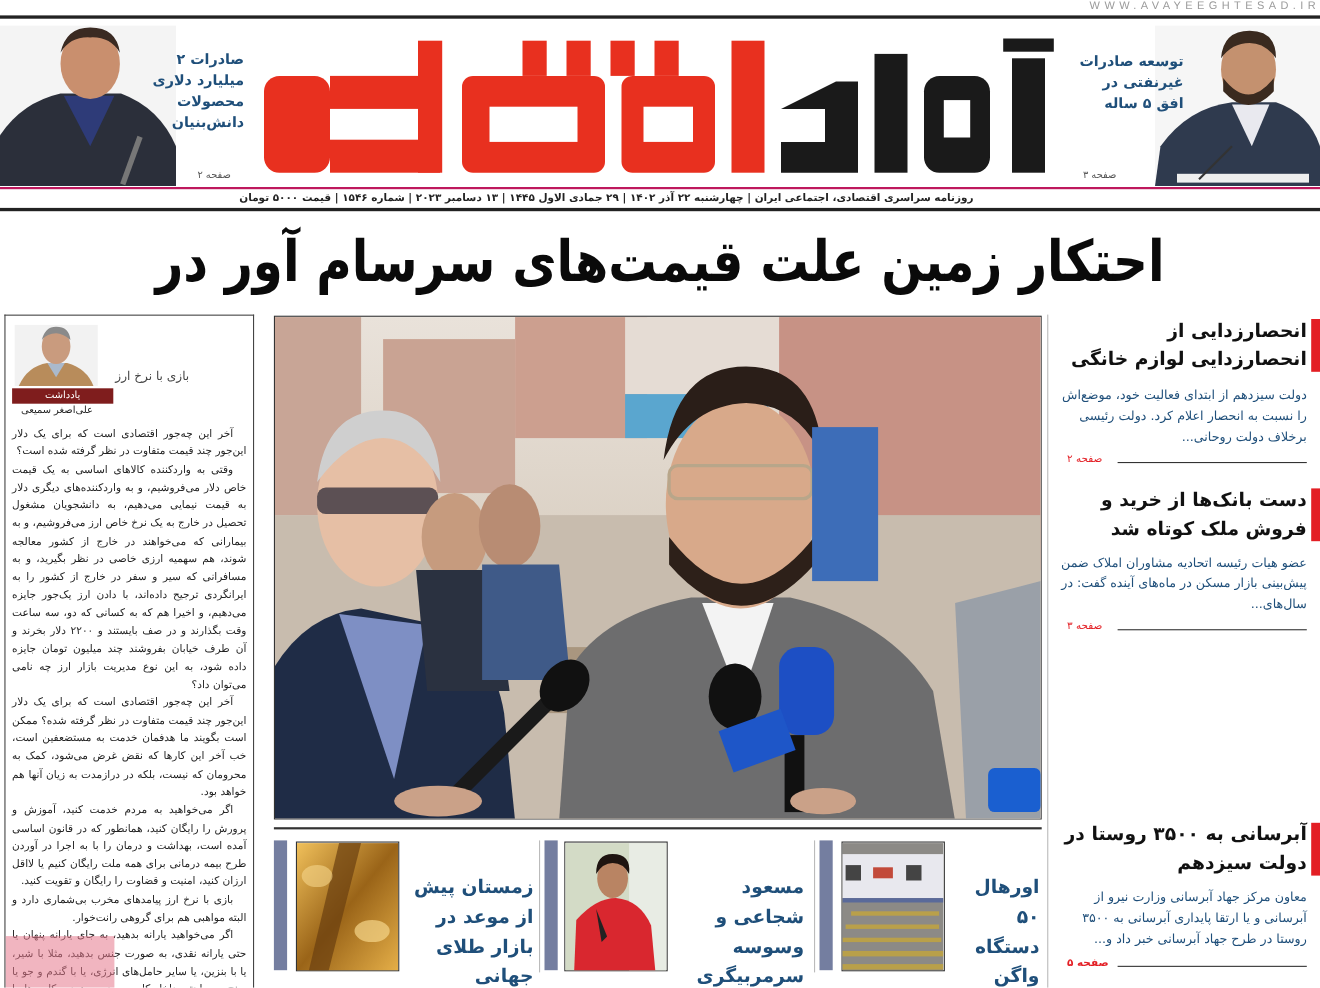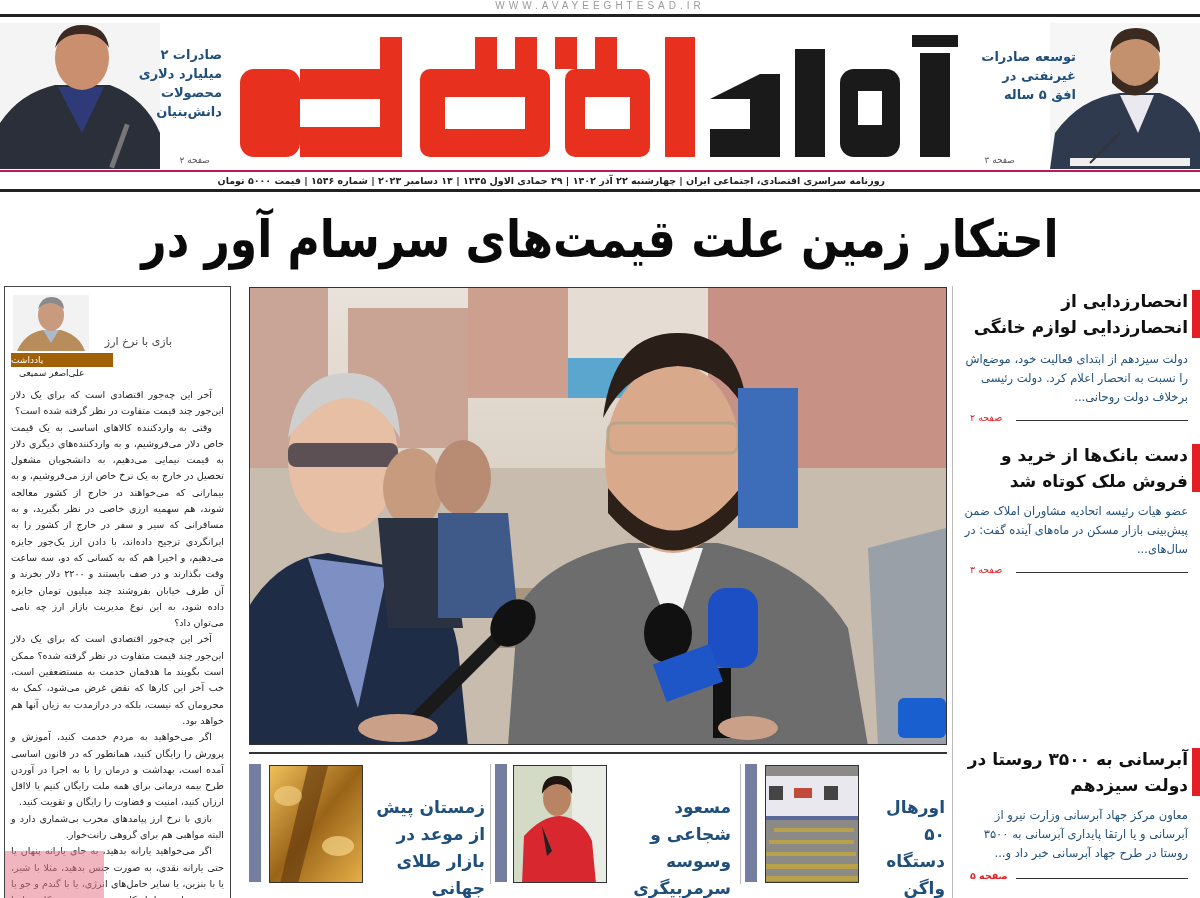--- a/index.html
+++ b/index.html
@@ -2,21 +2,21 @@
 <html lang="fa" dir="rtl"><head>
 <meta charset="utf-8">
 <style>
   * { box-sizing: border-box; margin: 0; padding: 0; }
   html, body { width: 1200px; height: 898px; overflow: hidden; background: #ffffff; }
   body { font-family: "DejaVu Sans", sans-serif; color: #111; position: relative; direction: rtl; }
 
   .abs { position: absolute; }
 
   
-  .url-strip { left: 0; top: 0; width: 1200px; height: 14px; text-align: center; direction: ltr;
+  .url-strip { left: 0; top: 0; width: 1200px; height: 14px; text-align: right; direction: ltr;
     font-family: "Liberation Sans", sans-serif; font-size: 10px; letter-spacing: 4px; color: #9a9a9a; line-height: 12px; }
   .top-rule { left: 0; top: 14px; width: 1200px; height: 3px; background: #222; }
 
   
   .masthead { left: 0; top: 17px; width: 980px; height: 152px; }
   .logo { left: 240px; top: 12px; width: 730px; height: 130px; direction: ltr; }
   .logo svg { width: 100%; height: 100%; }
 
   .side-teaser { top: 6px; width: 240px; height: 146px; }
   .side-teaser.left { left: 0; }
@@ -30,21 +30,21 @@
   .info-text { position: absolute; right: 315px; top: 2px; font-size: 9.5px; font-weight: bold; color: #222; white-space: nowrap; line-height: 14px; }
 
   
   .headline { left: 100px; top: 198px; width: 1000px; height: 82px; text-align: center;
     font-family: "DejaVu Sans", sans-serif; font-weight: 900; font-size: 44px; line-height: 82px; color: #0a0a0a;
     letter-spacing: -1px; transform: scaleY(1.18); }
 
   
   .left-col { left: 4px; top: 286px; width: 227px; height: 612px; border: 1px solid #444; border-bottom: none; overflow: hidden; }
   .author-photo { position: absolute; left: 8px; top: 8px; width: 76px; height: 56px; overflow: hidden; }
-  .yaddasht { position: absolute; left: 6px; top: 66px; width: 102px; height: 14px; background: #a16207; color: #fff; font-size: 9px; text-align: left; line-height: 14px; }
+  .yaddasht { position: absolute; left: 6px; top: 66px; width: 92px; height: 14px; background: #7f1d1d; color: #fff; font-size: 9px; text-align: center; line-height: 14px; }
   .col-title { position: absolute; right: 58px; top: 48px; font-size: 11px; color: #444; }
   .author-name { position: absolute; left: 14px; top: 81px; font-size: 9px; color: #222; }
   .editorial-body { position: absolute; left: 6px; right: 6px; top: 100px; font-size: 9.6px; line-height: 16.3px; color: #222; text-align: justify; }
   .editorial-body p { text-indent: 12px; }
   .pink-stamp { position: absolute; left: 0; top: 564px; width: 99px; height: 48px; background: rgba(230,120,140,0.55); }
 
   
   .main-photo { left: 249px; top: 287px; width: 698px; height: 458px; border: 1px solid #333; overflow: hidden; }
   .photo-rule { left: 249px; top: 752px; width: 698px; height: 2px; background: #333; }
 

